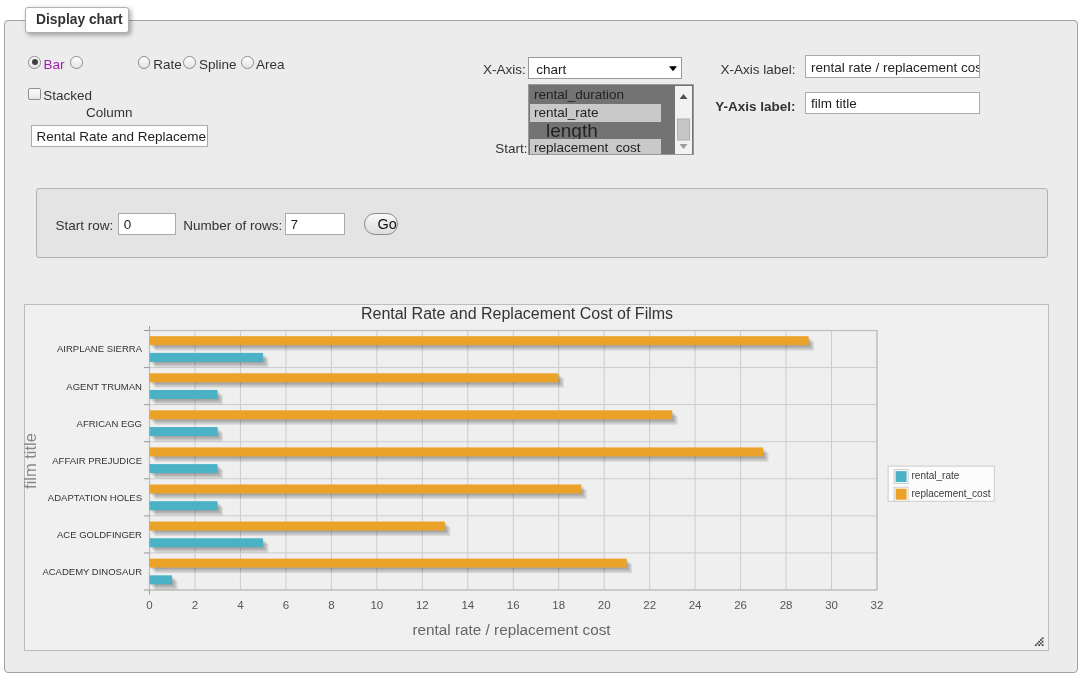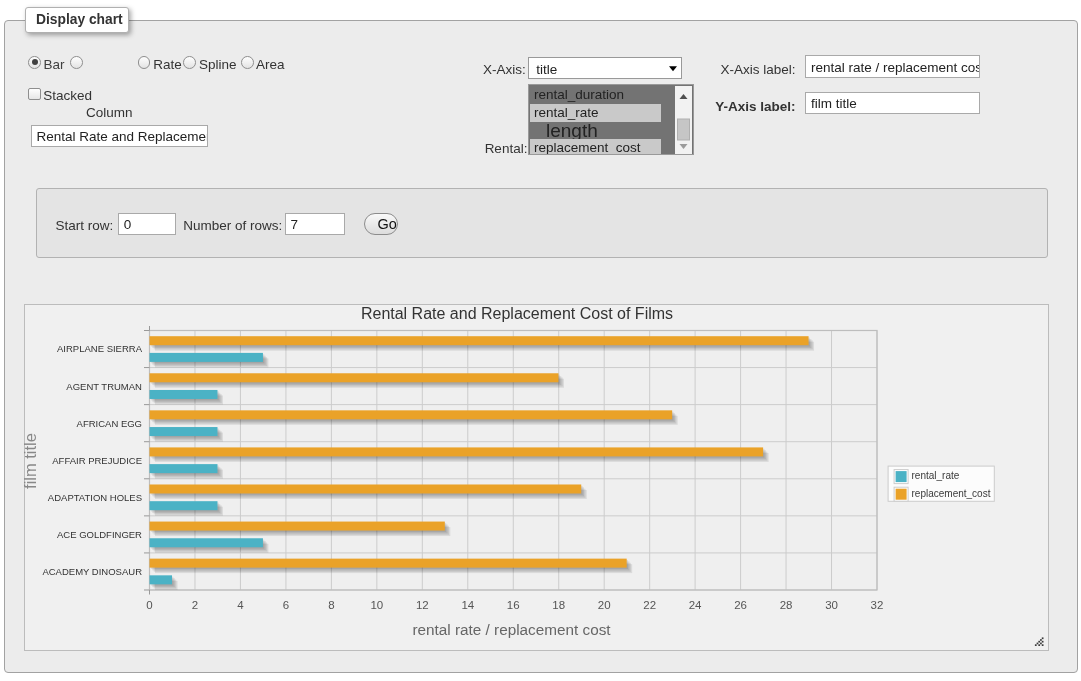--- a/index.html
+++ b/index.html
@@ -9,54 +9,54 @@
 <div style="position:relative;width:1081px;height:681px;overflow:hidden;">
 
 <div style="position:absolute;left:4px;top:19.5px;width:1074px;height:653px;background:#ececec;border:1.5px solid #a2a2a2;border-radius:4px;"></div>
 
 <div style="position:absolute;left:24.5px;top:7px;width:104px;height:25.5px;background:#fff;border:1px solid #b0b0b0;border-radius:3px;box-shadow:2px 2px 5px rgba(0,0,0,0.35);"></div>
 
 <div style="position:absolute;left:36px;top:12.359999999999998px;font-size:13.8px;color:#333;white-space:nowrap;font-weight:bold;">Display chart</div>
 <div style="position:absolute;left:28.300000000000004px;top:55.9px;width:12.8px;height:12.8px;border:1px solid #8e8e8e;border-radius:50%;background:linear-gradient(#fefefe,#e3e3e3);box-sizing:border-box;">
       <div style="position:absolute;left:2.4px;top:2.4px;width:6px;height:6px;border-radius:50%;background:#404040;"></div>
     </div>
-<div style="position:absolute;left:43.5px;top:56.5px;font-size:13.5px;color:#404040;white-space:nowrap;font-weight:normal;">Bar</div>
+<div style="position:absolute;left:43.5px;top:56.5px;font-size:13.5px;color:#a21caf;white-space:nowrap;font-weight:normal;">Bar</div>
 <div style="position:absolute;left:70.1px;top:55.9px;width:12.8px;height:12.8px;border:1px solid #8e8e8e;border-radius:50%;background:linear-gradient(#fefefe,#e3e3e3);box-sizing:border-box;"></div>
 <div style="position:absolute;left:86.0px;top:56.5px;font-size:13.5px;color:#333;white-space:nowrap;font-weight:normal;margin-top:48px;">Column</div>
 <div style="position:absolute;left:137.5px;top:55.9px;width:12.8px;height:12.8px;border:1px solid #8e8e8e;border-radius:50%;background:linear-gradient(#fefefe,#e3e3e3);box-sizing:border-box;"></div>
 <div style="position:absolute;left:153.2px;top:56.5px;font-size:13.5px;color:#333;white-space:nowrap;font-weight:normal;">Rate</div>
 <div style="position:absolute;left:183.1px;top:55.9px;width:12.8px;height:12.8px;border:1px solid #8e8e8e;border-radius:50%;background:linear-gradient(#fefefe,#e3e3e3);box-sizing:border-box;"></div>
 <div style="position:absolute;left:199.0px;top:56.5px;font-size:13.5px;color:#333;white-space:nowrap;font-weight:normal;">Spline</div>
 <div style="position:absolute;left:240.9px;top:55.9px;width:12.8px;height:12.8px;border:1px solid #8e8e8e;border-radius:50%;background:linear-gradient(#fefefe,#e3e3e3);box-sizing:border-box;"></div>
 <div style="position:absolute;left:255.9px;top:56.5px;font-size:13.5px;color:#333;white-space:nowrap;font-weight:normal;">Area</div>
 <div style="position:absolute;left:28.2px;top:87.6px;width:12.5px;height:12.5px;border:1px solid #8e8e8e;background:linear-gradient(#fefefe,#e6e6e6);border-radius:2px;"></div>
 <div style="position:absolute;left:43.3px;top:87.8px;font-size:13.5px;color:#333;white-space:nowrap;font-weight:normal;">Stacked</div>
 <div style="position:absolute;left:30.5px;top:125px;width:177.5px;height:22px;background:#fff;border:1px solid #a9a9a9;box-sizing:border-box;overflow:hidden;">
       <div style="position:absolute;left:5.0px;top:50%;transform:translateY(-50%);font-size:13.5px;color:#222;white-space:nowrap;">Rental Rate and Replacement Cost of Films</div>
     </div>
 <div style="position:absolute;right:555.3px;top:62.2px;font-size:13.5px;color:#333;white-space:nowrap;font-weight:normal;">X-Axis:</div>
 <div style="position:absolute;left:528.3px;top:57.4px;width:153.5px;height:22px;background:#fff;border:1px solid #999;"></div>
-<div style="position:absolute;left:536.3px;top:62.2px;font-size:13.5px;color:#222;white-space:nowrap;font-weight:normal;">title</div>
+<div style="position:absolute;left:536.3px;top:62.2px;font-size:13.5px;color:#222;white-space:nowrap;font-weight:normal;">chart</div>
 <svg style="position:absolute;left:666px;top:64.5px;" width="14" height="8">
       <path d="M3 1.2 L11 1.2 L7 6.2 Z" fill="#000"></path>
     </svg>
 <div style="position:absolute;left:528.0px;top:84.0px;width:166px;height:71.0px;background:#737373;border:1px solid #999;overflow:hidden;">
 <div style="position:absolute;left:1px;top:1.4px;width:130.5px;height:17.66px;font-size:13.5px;color:#222;line-height:17.66px;padding-left:4px;white-space:nowrap;">rental_duration</div>
 <div style="position:absolute;left:1px;top:19.06px;width:130.5px;height:17.66px;background:#c9c9c9;font-size:13.5px;color:#222;line-height:17.66px;padding-left:4px;white-space:nowrap;">rental_rate</div>
 <div style="position:absolute;left:1px;top:36.72px;width:130.5px;height:17.66px;font-size:19px;color:#222;line-height:17.66px;padding-left:16px;white-space:nowrap;">length</div>
 <div style="position:absolute;left:1px;top:54.38px;width:130.5px;height:17.66px;background:#c9c9c9;font-size:13.5px;color:#222;line-height:17.66px;padding-left:4px;white-space:nowrap;">replacement_cost</div>
 <div style="position:absolute;right:1px;top:1px;width:17px;height:69.0px;background:#f2f2f2;">
 <svg width="17" height="69" style="position:absolute;left:0;top:0;">
           <path d="M4.5 13 L12.5 13 L8.5 8 Z" fill="#505050"></path>
           <rect x="2.5" y="33" width="12" height="21" fill="#c6c6c6" stroke="#b0b0b0" stroke-width="1"></rect>
           <path d="M4.5 58 L12.5 58 L8.5 63 Z" fill="#9b9b9b"></path>
         </svg>
 </div>
     </div>
-<div style="position:absolute;right:553.6px;top:141.2px;font-size:13.5px;color:#333;white-space:nowrap;font-weight:normal;">Rental:</div>
+<div style="position:absolute;right:553.6px;top:141.2px;font-size:13.5px;color:#333;white-space:nowrap;font-weight:normal;">Start:</div>
 <div style="position:absolute;right:285.5px;top:62.2px;font-size:13.5px;color:#333;white-space:nowrap;font-weight:normal;">X-Axis label:</div>
 <div style="position:absolute;left:805px;top:55.3px;width:175.3px;height:22.6px;background:#fff;border:1px solid #a9a9a9;box-sizing:border-box;overflow:hidden;">
       <div style="position:absolute;left:5.0px;top:50%;transform:translateY(-50%);font-size:13.5px;color:#222;white-space:nowrap;">rental rate / replacement cost</div>
     </div>
 <div style="position:absolute;right:285.5px;top:98.7px;font-size:13.5px;color:#333;white-space:nowrap;font-weight:bold;">Y-Axis label:</div>
 <div style="position:absolute;left:805px;top:92px;width:175.3px;height:22.2px;background:#fff;border:1px solid #a9a9a9;box-sizing:border-box;overflow:hidden;">
       <div style="position:absolute;left:5.0px;top:50%;transform:translateY(-50%);font-size:13.5px;color:#222;white-space:nowrap;">film title</div>
     </div>
 <div style="position:absolute;left:35.7px;top:187.9px;width:1011.9px;height:69.7px;background:#e4e4e4;border:1px solid #b2b2b2;border-radius:3px;"></div>
 <div style="position:absolute;left:55.4px;top:217.79999999999998px;font-size:13.5px;color:#333;white-space:nowrap;font-weight:normal;">Start row:</div>

